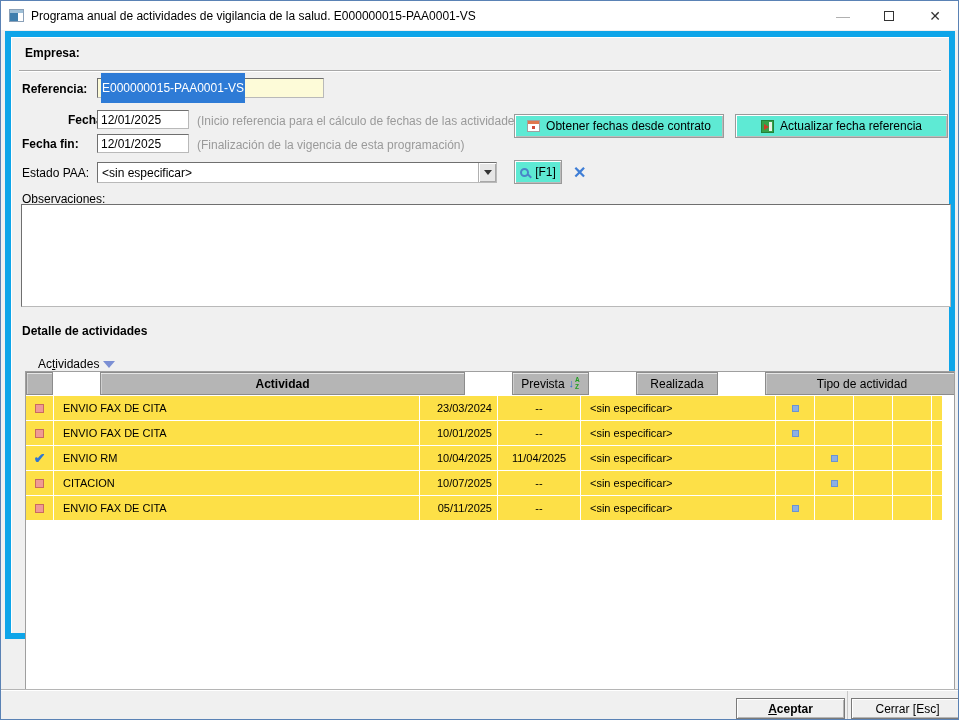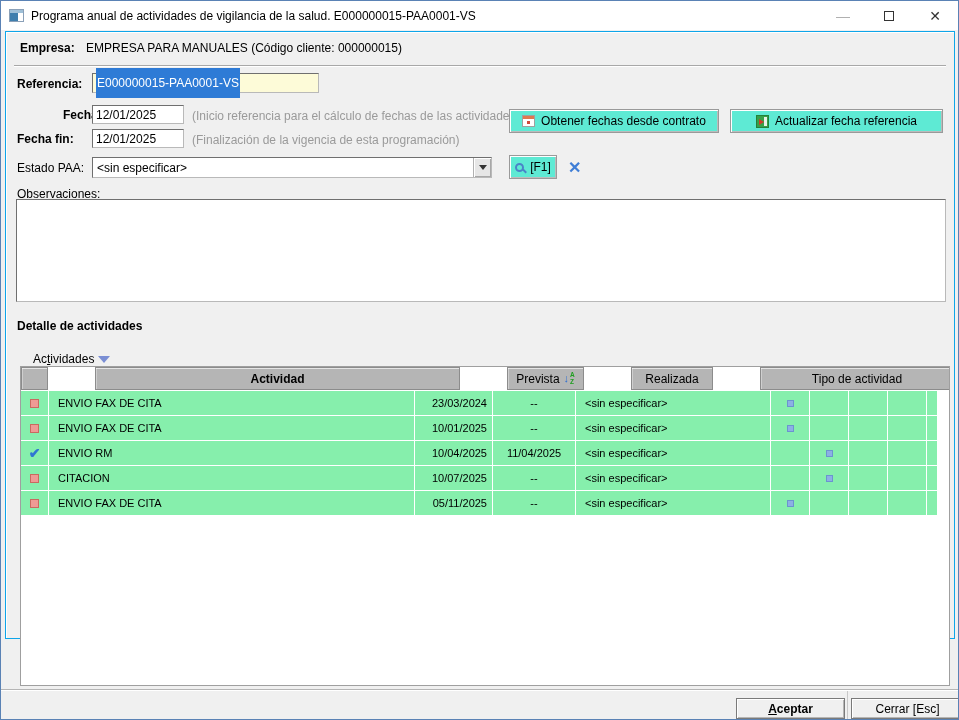--- a/index.html
+++ b/index.html
@@ -17,21 +17,21 @@
   .app-icon::after { content:""; position:absolute; left:0; top:0; right:0; height:3px; background:#9fc0d8; }
   .title-text { font-size:12px; color:#000; }
   .win-controls { margin-left:auto; display:flex; height:100%; }
   .win-btn { width:46px; height:100%; display:flex; align-items:center; justify-content:center;
              font-size:14px; color:#333; cursor:default; }
   .win-btn.min { color:#b0b0b0; }
   .win-btn .maxbox { width:10px; height:10px; border:1px solid #333; display:block; }
 
   
   .dialog-body { position:absolute; top:30px; left:4px; width:950px; height:608px;
-                 background:#f0f0f0; border:1px solid #0ea5e9; box-shadow:inset 1px 1px 0 #ffffff; }
+                 background:#f0f0f0; border:6px solid #0ea5e9; box-shadow:inset 1px 1px 0 #ffffff; }
 
   .lbl { position:absolute; white-space:nowrap; }
   .bold { font-weight:bold; }
   .hint { color:#9a9a9a; }
 
   .sep { position:absolute; left:8px; right:8px; height:2px;
          border-top:1px solid #a8a8a8; border-bottom:1px solid #ffffff; }
 
   
   .tinput { position:absolute; background:#fff; border:1px solid;
@@ -89,21 +89,21 @@
   .th { height:23px; background:#b5b5b5; border:1px solid #8c8c8c;
         box-shadow:inset 0 1px 0 rgba(255,255,255,.65), inset 1px 0 0 rgba(255,255,255,.35);
         display:flex; align-items:center; justify-content:center; font-size:12px; gap:4px; }
   .th.empty-filler { background:transparent; border:none; box-shadow:none; }
   .sort-icon { display:inline-flex; align-items:center; gap:1px; }
   .sort-icon .arr { color:#2f6fd0; font-weight:bold; font-size:11px; line-height:1; }
   .sort-icon .az { display:flex; flex-direction:column; font-size:6.5px; font-weight:bold;
                    color:#1e9e1e; line-height:1.05; }
   .tbody { position:absolute; top:24px; left:0; display:flex; flex-direction:column; row-gap:1px; }
   .trow { height:24px; cursor:default; }
-  .td { background:#86efac; display:flex; align-items:center; font-size:11px; overflow:hidden; }
+  .td { background:#fde047; display:flex; align-items:center; font-size:11px; overflow:hidden; }
   .td.c-icon { justify-content:center; }
   .td.c-act { padding-left:9px; }
   .td.c-prev { justify-content:flex-end; padding-right:5px; }
   .td.c-real { justify-content:center; }
   .td.c-tipo { padding-left:9px; }
   .td.c-mark { justify-content:center; }
   .sq { width:9px; height:9px; background:#ef9a94; border:1px solid #c96a60; }
   .check { color:#2f76d2; font-size:14px; font-weight:bold; line-height:1; }
   .mark { width:7px; height:7px; background:#8cb0e4; border:1px solid #6b94cf; }
 
@@ -128,21 +128,20 @@
       <div class="win-btn">
           <span class="maxbox"></span>
         </div>
       <div class="win-btn">✕</div>
     </div>
   </div>
 
   <div class="dialog-body">
 
     <span class="lbl bold" style="left:14px; top:9px;">Empresa:</span>
-    <span class="lbl" style="left:80px; top:9px;">EMPRESA PARA MANUALES (Código cliente: 000000015)</span>
     <div class="sep" style="top:33px;"></div>
 
     <span class="lbl bold" style="left:11px; top:45px;">Referencia:</span>
     <div class="tinput cream" style="left:86px; top:41px; width:227px; height:20px;">
       <span class="sel-text">E000000015-PAA0001-VS</span>
     </div>
 
     <span class="lbl bold" style="left:11px; top:76px;margin-left:46px;">Fecha inicio:</span>
     <div class="tinput" style="left:86px; top:73px; width:92px; height:19px;">
       <span>12/01/2025</span>

